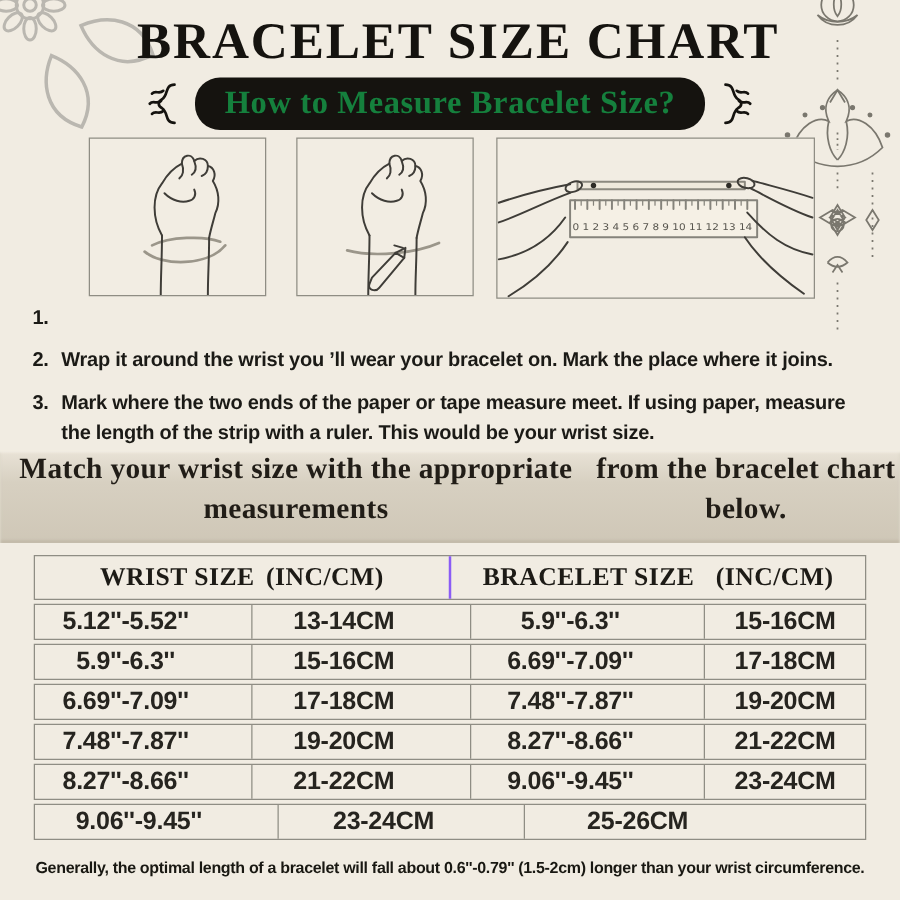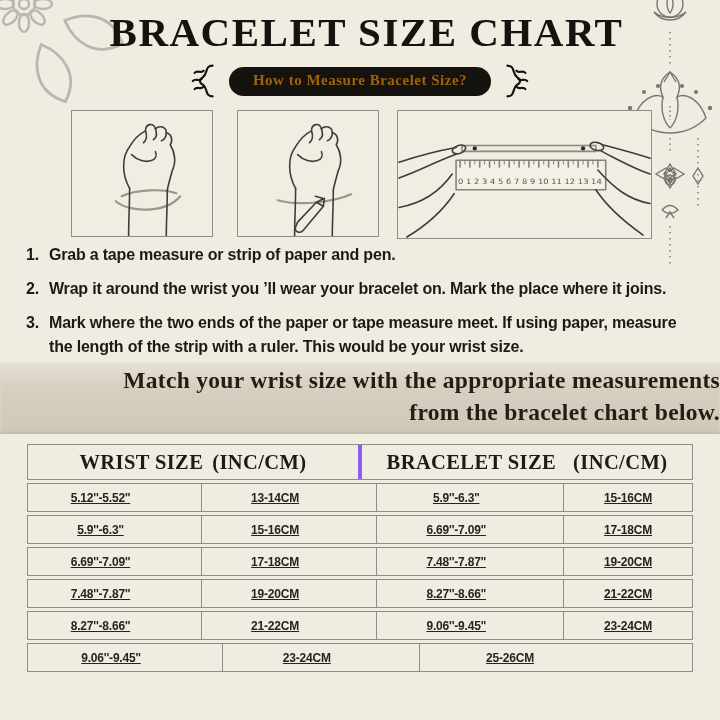--- a/index.html
+++ b/index.html
@@ -10,22 +10,22 @@
   
   .mandala{position:absolute;left:-38px;top:-44px;width:210px;height:230px;pointer-events:none;}
   .lotus{position:absolute;left:620px;top:-12px;width:100px;height:310px;pointer-events:none;}
 
   
   .page-title{position:absolute;top:8px;left:0;right:0;text-align:center;
       font-family:"Liberation Serif",serif;font-weight:700;font-size:41px;
       letter-spacing:1.5px;color:#15130f;padding-left:13px;}
   .badge-row{position:absolute;top:62px;left:0;right:0;display:flex;
       justify-content:center;align-items:center;gap:11px;}
-  .badge{background:#15130f;color:#a16207;border-radius:20px;padding:5px 24px 7px;
-      font-family:"Liberation Serif",serif;font-weight:700;font-size:15px;letter-spacing:.5px;}
+  .badge{background:#15130f;color:#15803d;border-radius:20px;padding:5px 24px 7px;
+      font-family:"Liberation Serif",serif;font-weight:700;font-size:26px;letter-spacing:.5px;}
   .flourish{width:27px;height:38px;}
 
   
   .illus{position:absolute;border:1px solid #8f8d84;background:#f2ede3;box-sizing:border-box;}
   .illus svg{display:block;width:100%;height:100%;}
   .box1{left:71px;top:110px;width:142px;height:127px;}
   .box2{left:237px;top:110px;width:142px;height:127px;}
   .box3{left:397px;top:110px;width:255px;height:129px;}
   .sketch{stroke:#3f3d38;stroke-width:1.6;fill:none;stroke-linecap:round;stroke-linejoin:round;}
   .tape{stroke:#9b968a;stroke-width:2.2;fill:none;stroke-linecap:round;}
@@ -33,36 +33,36 @@
   
   .instructions{position:absolute;left:26px;top:243px;right:18px;}
   .instr{display:flex;margin-bottom:9px;font-size:16px;font-weight:700;
       letter-spacing:-0.2px;line-height:1.55;color:#1b1a16;}
   .instr .num{flex:0 0 23px;}
 
   
   .banner{position:absolute;left:0;right:0;top:360px;height:74px;
       background:linear-gradient(180deg,#e9e3d7 0%,#d7d0c1 35%,#cfc7b7 100%);
       box-shadow:inset 0 2px 2px #f3eee3, inset 0 -2px 2px #c2baa9;
-      display:flex;flex-direction:column;justify-content:center;text-align:center;
+      display:flex;flex-direction:row;justify-content:center;text-align:center;
       font-family:"Liberation Serif",serif;font-weight:700;font-size:23.5px;
-      color:#211d17;line-height:1.35;letter-spacing:.3px;align-items:flex-end;}
+      color:#211d17;line-height:1.35;letter-spacing:.3px;}
 
   
   .size-table{position:absolute;left:27px;top:444px;width:666px;}
   .thead{display:flex;border:1px solid #8f8d84;height:36px;box-sizing:border-box;}
   .thead .half{width:50%;display:flex;align-items:center;justify-content:center;
       font-family:"Liberation Serif",serif;font-weight:700;font-size:20.5px;color:#1d1b16;
       letter-spacing:.4px;}
-  .thead .half + .half{border-left:4px solid #8b5cf6;}
+  .thead .half + .half{border-left:2px solid #8b5cf6;}
   .thead .unit{margin-left:9px;}
   .thead .half:nth-child(2) .unit{margin-left:17px;}
   .trow{display:flex;border:1px solid #8f8d84;height:29px;margin-top:3px;box-sizing:border-box;}
   .cell{display:flex;align-items:center;justify-content:center;height:100%;
-      font-size:12px;font-weight:700;letter-spacing:-0.2px;color:#26241f;box-sizing:border-box;text-decoration:underline;}
+      font-size:20px;font-weight:700;letter-spacing:-0.2px;color:#26241f;box-sizing:border-box;}
   .cell:nth-child(1){width:25.0%;}
   .cell:nth-child(2){width:25.4%;}
   .cell:nth-child(3){width:27.4%;}
   .cell:nth-child(4){width:22.2%;}
   .cell + .cell{border-left:1px solid #8f8d84;margin-left:28px;}
 
   
   .footer-note{position:absolute;left:0;right:0;top:686px;text-align:center;
       font-size:12.8px;font-weight:700;letter-spacing:-0.25px;color:#191812;}
 </style>
@@ -202,21 +202,20 @@
         <path d="M255,94 C233,90 218,78 202,60"></path>
         <path d="M248,126 C228,112 212,98 200,80"></path>
       </g>
       <text x="60" y="74" font-size="7.5" fill="#57554e" textLength="146" lengthAdjust="spacingAndGlyphs" font-family="DejaVu Sans, sans-serif">0 1 2 3 4 5 6 7 8 9 10 11 12 13 14</text>
     </svg>
   </div>
 
   <div class="instructions">
     <div class="instr">
       <span class="num">1.</span>
-      <span>Grab a tape measure or strip of paper and pen.</span>
     </div>
     <div class="instr">
       <span class="num">2.</span>
       <span>Wrap it around the wrist you ’ll wear your bracelet on. Mark the place where it joins.</span>
     </div>
     <div class="instr">
       <span class="num">3.</span>
       <span>Mark where the two ends of the paper or tape measure meet. If using paper, measure the length of the strip with a ruler. This would be your wrist size.</span>
     </div>
   </div>
@@ -268,14 +267,15 @@
       <div class="cell">9.06''-9.45''</div>
       <div class="cell">23-24CM</div>
     </div>
     <div class="trow">
       <div class="cell">9.06''-9.45''</div>
       <div class="cell">23-24CM</div>
       <div class="cell">25-26CM</div>
     </div>
   </div>
 
+  <div class="footer-note">Generally, the optimal length of a bracelet will fall about 0.6''-0.79'' (1.5-2cm) longer than your wrist circumference.</div>
 
 </div>
 
 </body></html>

